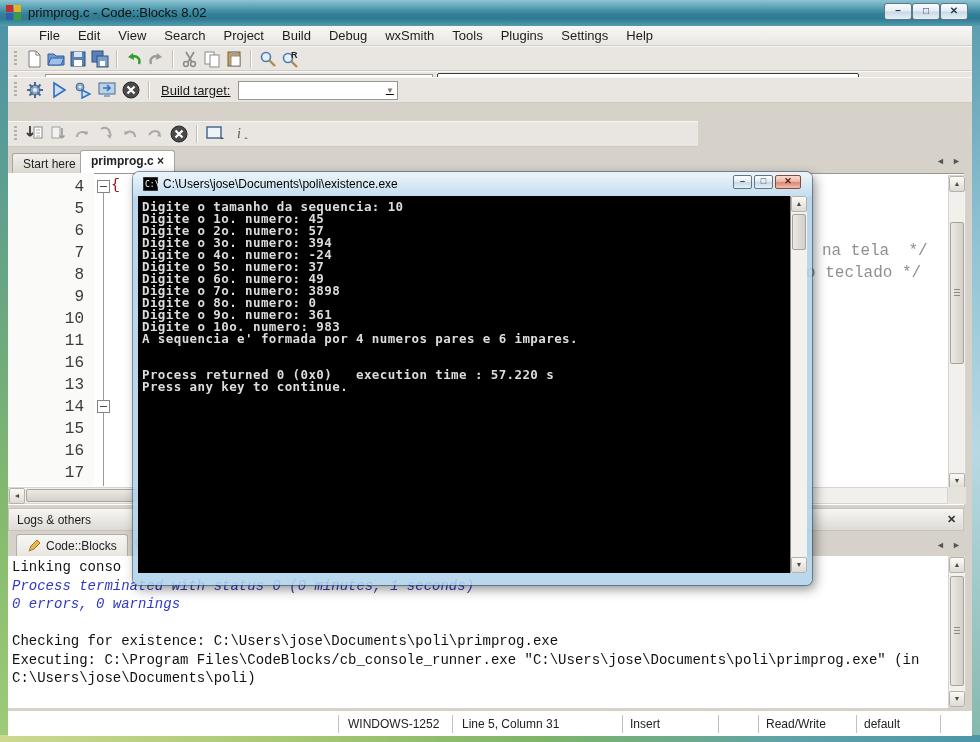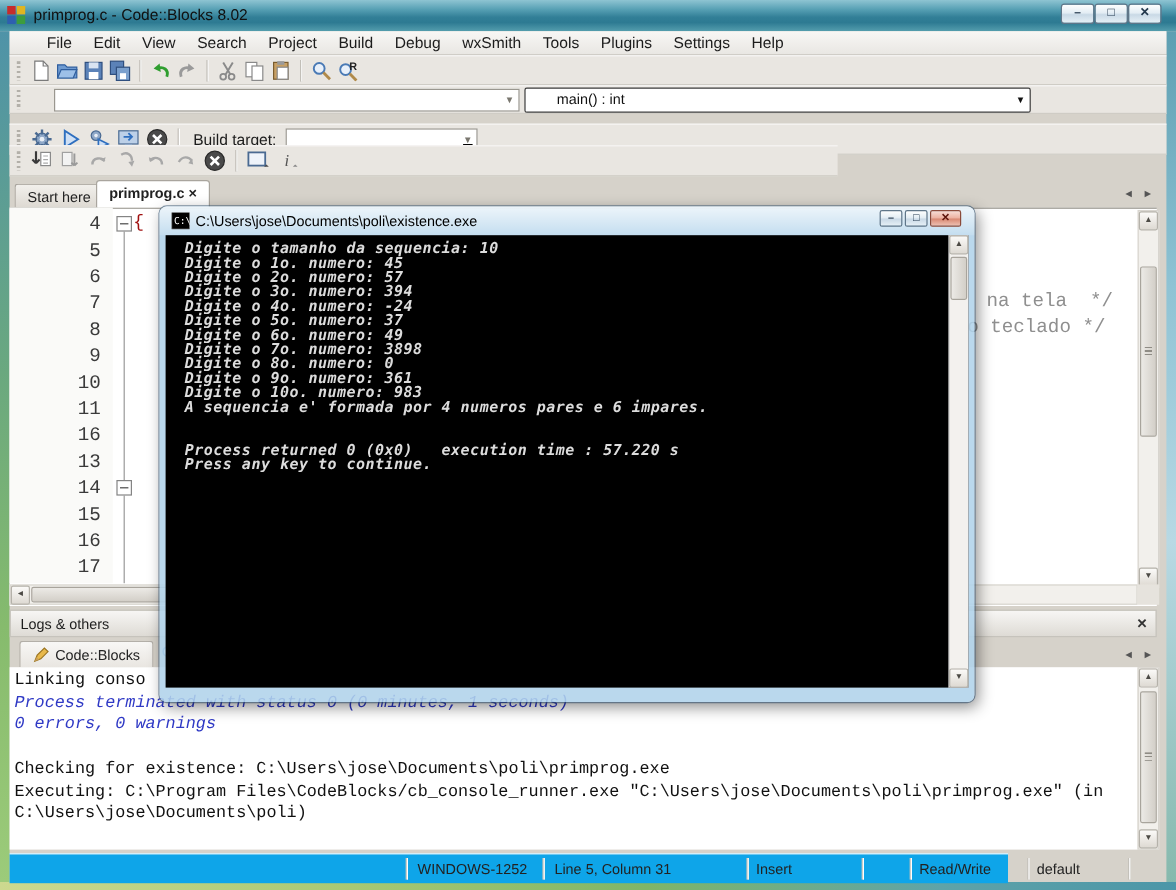--- a/index.html
+++ b/index.html
@@ -78,21 +78,21 @@
   .logstabs{left:8px;top:531px;width:956px;height:25px;}
   .logstab{position:absolute;left:8px;top:3px;height:22px;background:linear-gradient(#f8f7f5,#e9e6e1);
     border:1px solid #b3afa8;border-bottom:none;border-radius:3px 3px 0 0;display:flex;align-items:center;
     padding:0 10px;font-size:12px;color:#222;gap:5px;box-sizing:border-box;}
   .logbody{left:8px;top:556px;width:940px;height:152px;background:#fff;overflow:hidden;
     font-family:"Liberation Mono",monospace;font-size:14px;line-height:18.5px;padding:2px 0 0 4px;box-sizing:border-box;}
   .log-plain{color:#111;word-break:break-all;white-space:pre-wrap;}
   .log-info{color:#2f39c5;font-style:italic;word-break:break-all;white-space:pre-wrap;}
 
   
-  .statusbar{left:8px;top:711px;width:832px;height:24px;background:#0ea5e9;border-top:1px solid #fdfdfc;text-align:right;}
+  .statusbar{left:8px;top:711px;width:964px;height:24px;background:#ffffff;border-top:1px solid #fdfdfc;text-align:right;}
   .stfield{position:absolute;top:5px;font-size:12px;color:#222;}
   .stsep{position:absolute;top:3px;width:1px;height:18px;background:#c4c1ba;border-right:1px solid #fff;}
 
   
   .consolewin{left:133px;top:172px;width:679px;height:413px;z-index:50;
     background:rgba(176,211,235,0.88);border-radius:6px;
     box-shadow:0 0 0 1px rgba(50,80,110,.6), 3px 4px 12px rgba(0,0,0,.45);}
   .cw-titlegrad{left:0;top:0;width:100%;height:24px;border-radius:6px 6px 0 0;
     background:linear-gradient(180deg,rgba(255,255,255,.75),rgba(255,255,255,.15));}
   .cw-title{left:30px;top:5px;font-size:12px;color:#000;white-space:nowrap;}
@@ -203,21 +203,21 @@
     <div class="combo" style="width:388px;margin-left:22px;">
       <span class="val"></span>
       <span class="arrow">▼</span>
     </div>
     <div class="combo combo-dark" style="width:422px;margin-left:4px;padding-left:22px;">
       <span class="val">main() : int</span>
       <span class="arrow">▼</span>
     </div>
   </div>
 
-  <div class="abs tbrow" style="top:103px;height:26px;text-decoration:underline;">
+  <div class="abs tbrow" style="top:77px;height:26px;text-decoration:underline;">
     <div class="grip"></div>
     <svg class="ticon" width="20" height="20">
         <circle cx="10" cy="10" r="5" fill="#8fa8c8" stroke="#4a6a92"></circle>
         <circle cx="10" cy="10" r="2" fill="#e8eef6"></circle>
         <path d="M10 2v4M10 14v4M2 10h4M14 10h4M4.5 4.5l3 3M12.5 12.5l3 3M15.5 4.5l-3 3M4.5 15.5l3-3" stroke="#4a6a92" stroke-width="2"></path>
       </svg>
     <svg class="ticon" width="20" height="20">
         <path d="M5 3l11 7-11 7z" fill="#cfe0f5" stroke="#2f6fbf" stroke-width="1.6"></path>
       </svg>
     <svg class="ticon" width="20" height="20">
@@ -391,21 +391,21 @@
     <svg class="abs" style="left:10px;top:5px;" width="15" height="14">
         <rect x="0" y="0" width="15" height="14" fill="#000" stroke="#666"></rect>
         <text x="2" y="10" font-size="8" fill="#fff" font-family="DejaVu Sans Mono">C:\</text>
       </svg>
     <span class="abs cw-title">C:\Users\jose\Documents\poli\existence.exe</span>
     <div class="abs cwbtn" style="left:600px;width:19px;">–</div>
     <div class="abs cwbtn" style="left:621px;width:19px;">□</div>
     <div class="abs cwbtn close" style="left:642px;width:26px;">✕</div>
 
     <div class="abs cw-content">
-      <div style="position:absolute;left:16px;top:5px;right:20px;font-style:italic;">
+      <div style="position:absolute;left:4px;top:5px;right:20px;">
         <div class="cline">Digite o tamanho da sequencia: 10</div>
         <div class="cline">Digite o 1o. numero: 45</div>
         <div class="cline">Digite o 2o. numero: 57</div>
         <div class="cline">Digite o 3o. numero: 394</div>
         <div class="cline">Digite o 4o. numero: -24</div>
         <div class="cline">Digite o 5o. numero: 37</div>
         <div class="cline">Digite o 6o. numero: 49</div>
         <div class="cline">Digite o 7o. numero: 3898</div>
         <div class="cline">Digite o 8o. numero: 0</div>
         <div class="cline">Digite o 9o. numero: 361</div>

